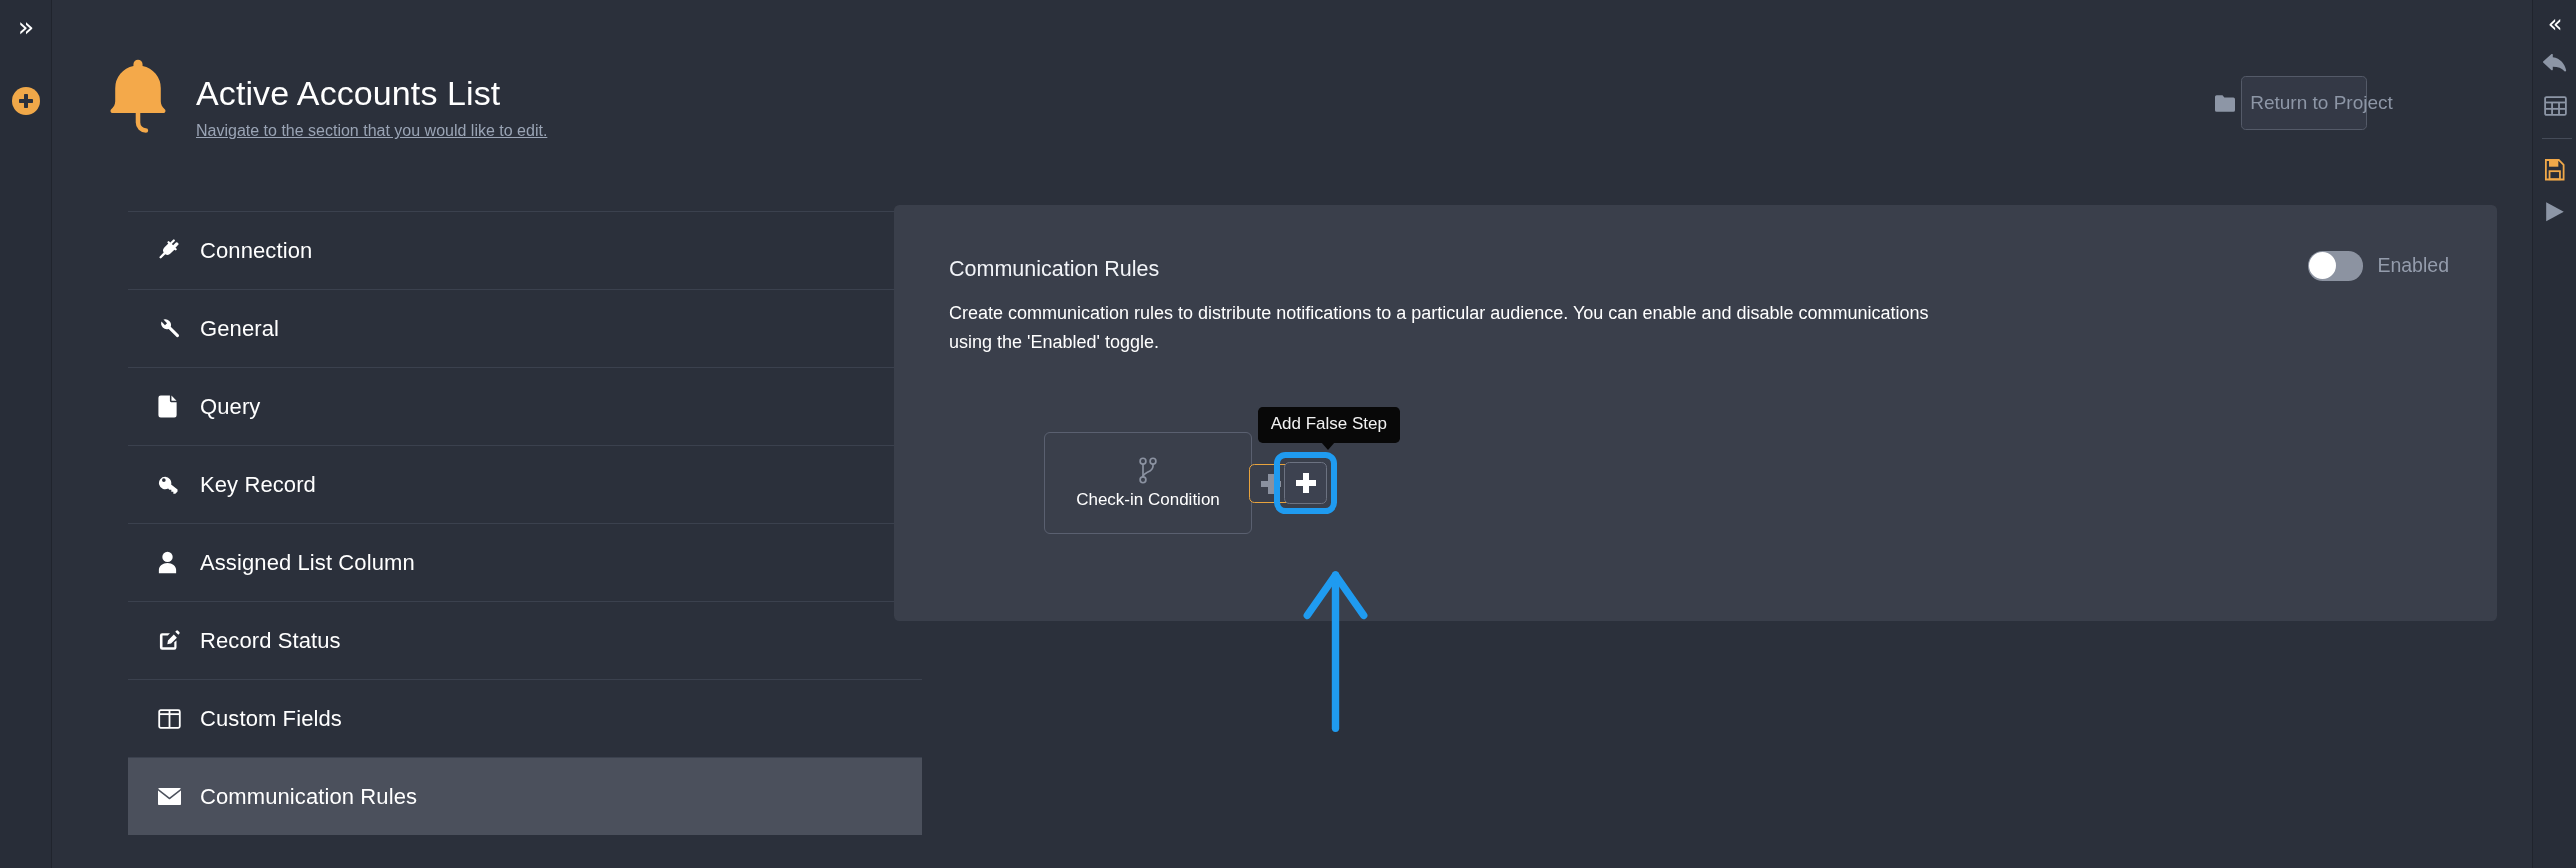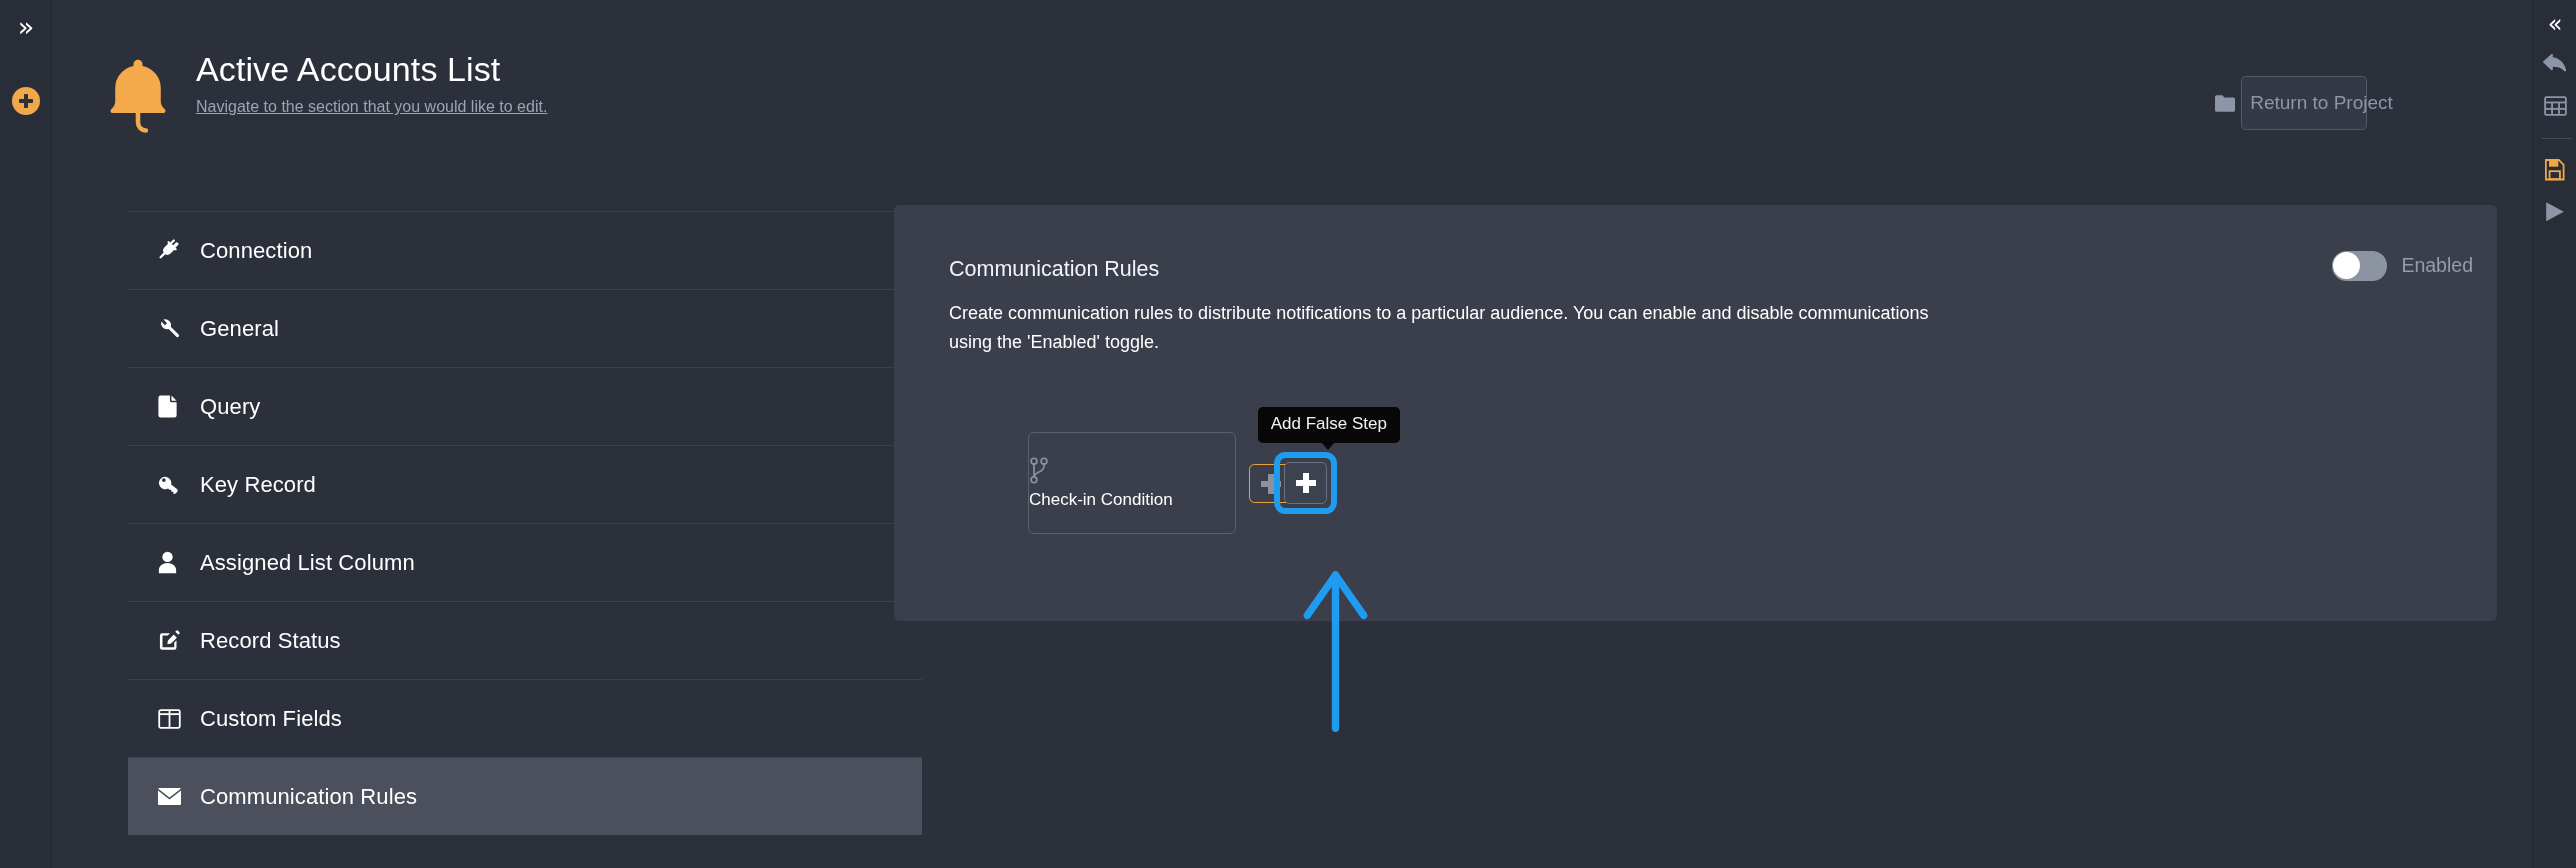--- a/index.html
+++ b/index.html
@@ -60,21 +60,21 @@
   .nav-pane {
     position: absolute; left: 52px; top: 0;
     width: 816px; height: 869px;
     background: #2b303b;
   }
   .page-head {
     position: absolute; left: 35px; top: 52px;
     display: flex; align-items: flex-start;
   }
   .bell-wrap { width: 101px; display:flex; justify-content:center; padding-top: 4px;}
-  .head-text { padding-left: 8px; }
+  .head-text { padding-left: 8px; margin-top: 24px; }
   .page-title {
     font-size: 34px; color: #ffffff; font-weight: 400;
     letter-spacing: 0.1px; line-height: 1.05;
   }
   .page-sub {
     font-size: 16px; color: #9aa4b5; font-weight: 400;
     margin-top: 10.7px;
     text-decoration: underline;
   }
 
@@ -107,46 +107,46 @@
   .card-title {
     position: absolute; left: 55px; top: 52px;
     font-size: 21.5px; color: #f2f4f8; font-weight: 400;
   }
   .card-desc {
     position: absolute; left: 55px; top: 94px;
     width: 993px;
     font-size: 18px; line-height: 1.62; color: #ffffff; font-weight: 400;
   }
   .toggle-wrap {
-    position: absolute; right: 24px; top: 46px;
+    position: absolute; right: 48px; top: 46px;
     display: flex; align-items: center; gap: 14.8px;
     cursor: pointer;
   }
   .toggle-track {
     width: 55px; height: 29.5px; border-radius: 14.8px;
     background: #8c93a1; position: relative;
   }
   .toggle-knob {
     position: absolute; left: 1.3px; top: 1.3px;
     width: 27px; height: 27px; border-radius: 50%;
     background: #ffffff;
   }
   .toggle-label { font-size: 19.5px; color: #949cac; }
 
   
   .flow { position: absolute; left: 134px; top: 227px; }
 
   .cond-node {
-    position: absolute; left: 0; top: 0;
+    position: absolute; left: 16px; top: 0;
     width: 208px; height: 102px;
     border: 0.7px solid #5a6070;
     border-radius: 6px;
     background: transparent;
     display: flex; flex-direction: column;
-    align-items: flex-start; justify-content: center;
+    align-items: center; justify-content: center;
     cursor: pointer;
   }
   .cond-ico { color: #8b92a1; margin-bottom: 4px; }
   .cond-label { font-size: 17px; color: #ffffff; }
 
   .add-true-btn {
     position: absolute; left: 221px; top: 32px;
     width: 44px; height: 39px;
     border: 1.3px solid #e8a33d; border-radius: 5.4px;
     background: #3a3f4b;

